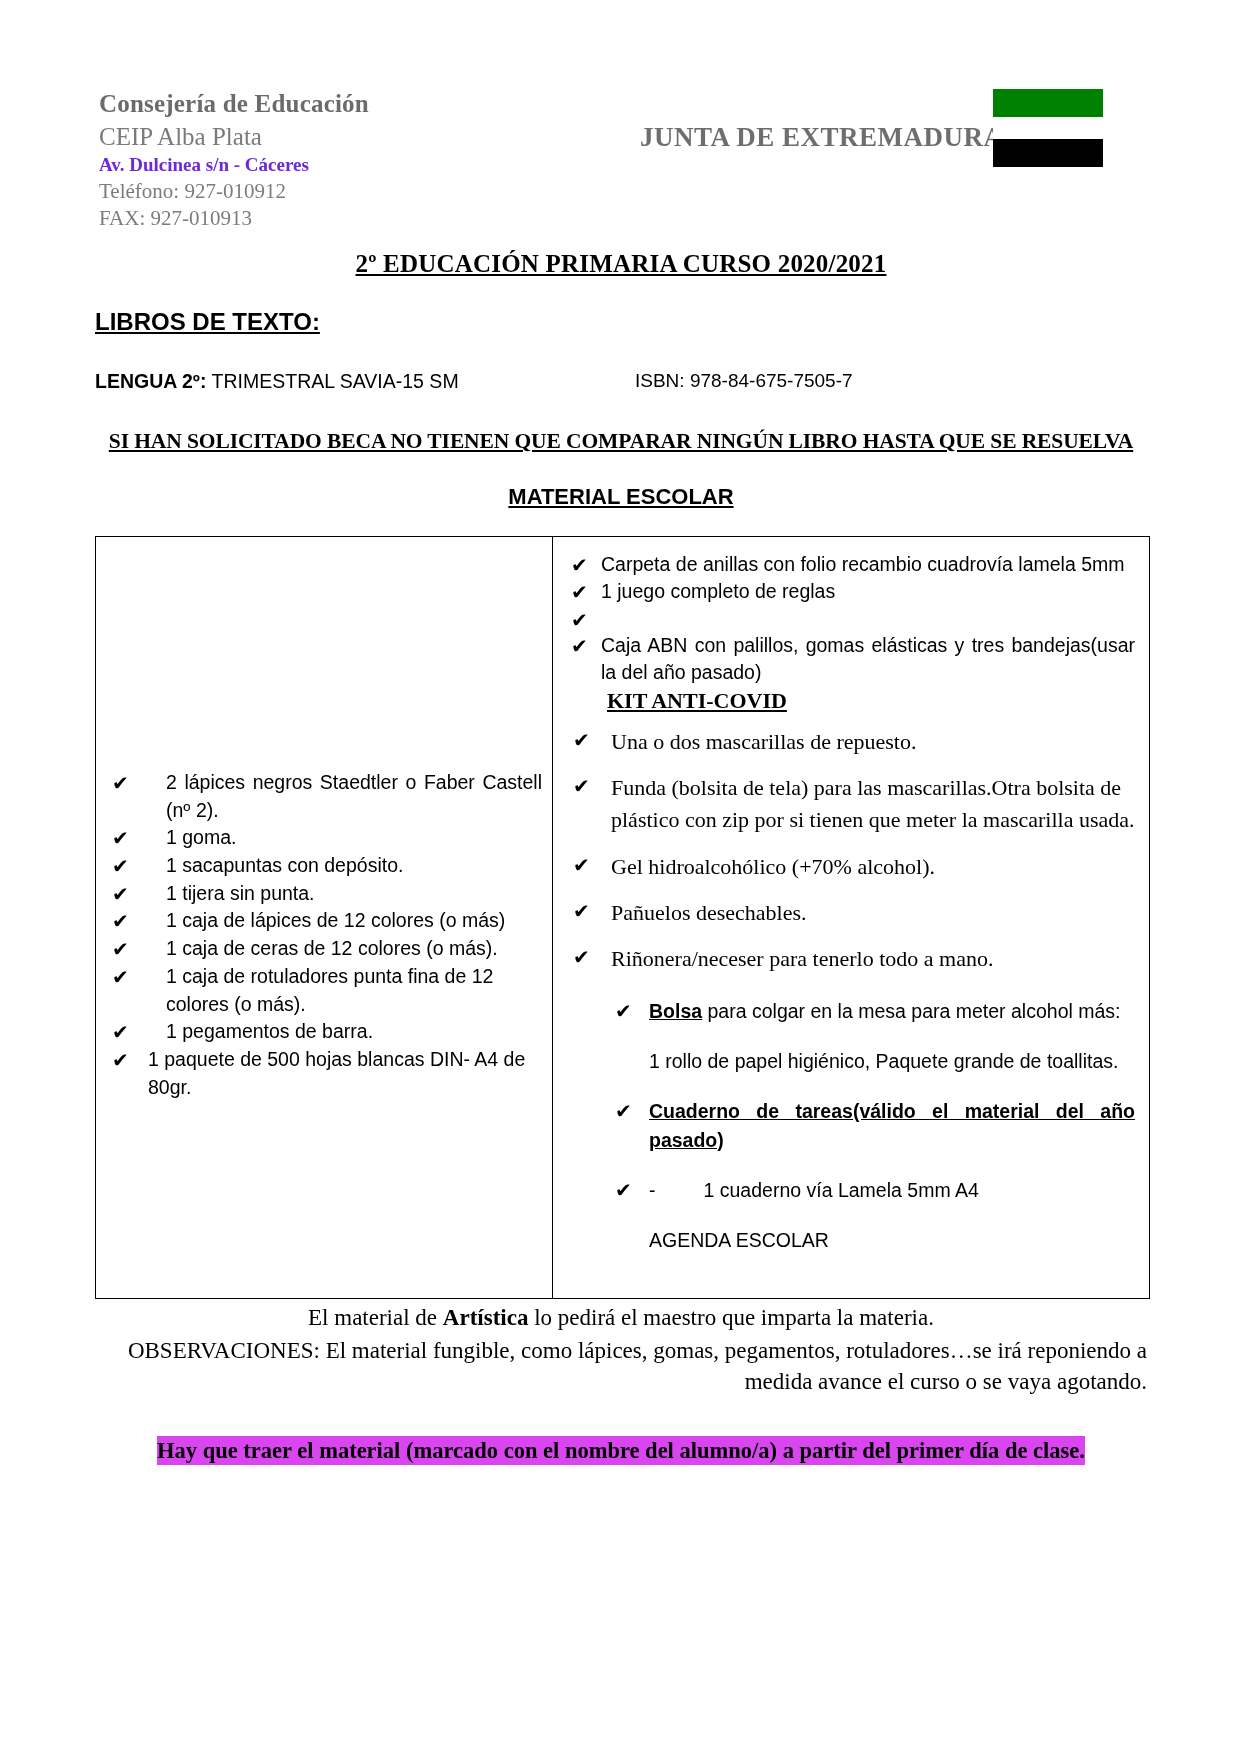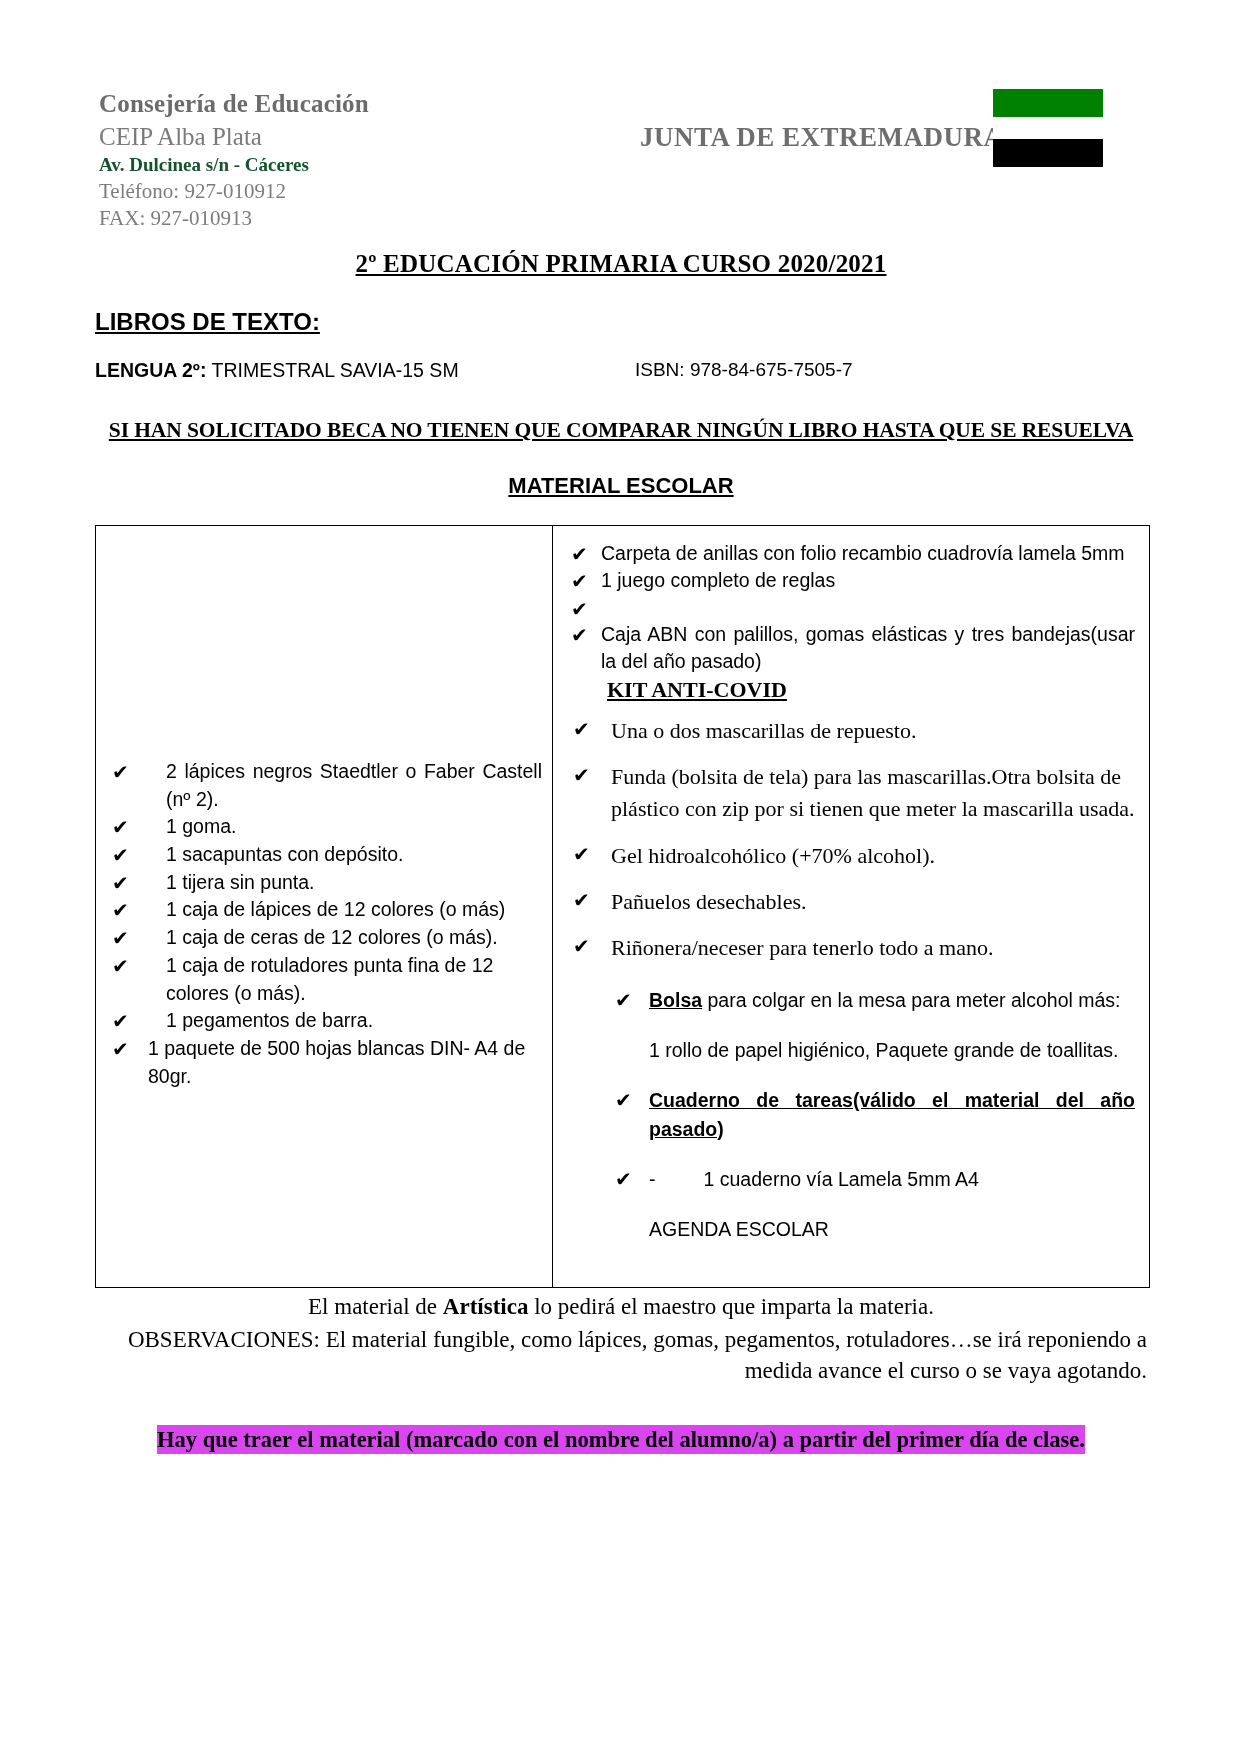--- a/index.html
+++ b/index.html
@@ -45,21 +45,21 @@
   }
   .lh-l2 {
     font-family: "Liberation Serif", serif;
     font-size: 25px;
     color: #7a7a7a;
   }
   .lh-l3 {
     font-family: "Liberation Serif", serif;
     font-weight: bold;
     font-size: 19px;
-    color: #14532d;
+    color: #6d28d9;
   }
   .lh-l4, .lh-l5 {
     font-family: "Liberation Serif", serif;
     font-size: 21px;
     color: #7c7c7c;
   }
 
   .lh-junta {
     position: absolute;
     left: 545px;
@@ -99,21 +99,21 @@
     font-family: "Liberation Sans", sans-serif;
     font-weight: bold;
     font-size: 24px;
     text-decoration: underline;
     margin-top: 30px;
   }
 
   
   .book-row {
     position: relative;
-    margin-top: 23px;
+    margin-top: 34px;
     height: 26px;
     font-size: 19px;
   }
   .book-label {
     font-weight: bold;
     font-size: 19.5px;
   }
   .book-title { font-size: 19.5px; }
   .book-isbn {
     position: absolute;

